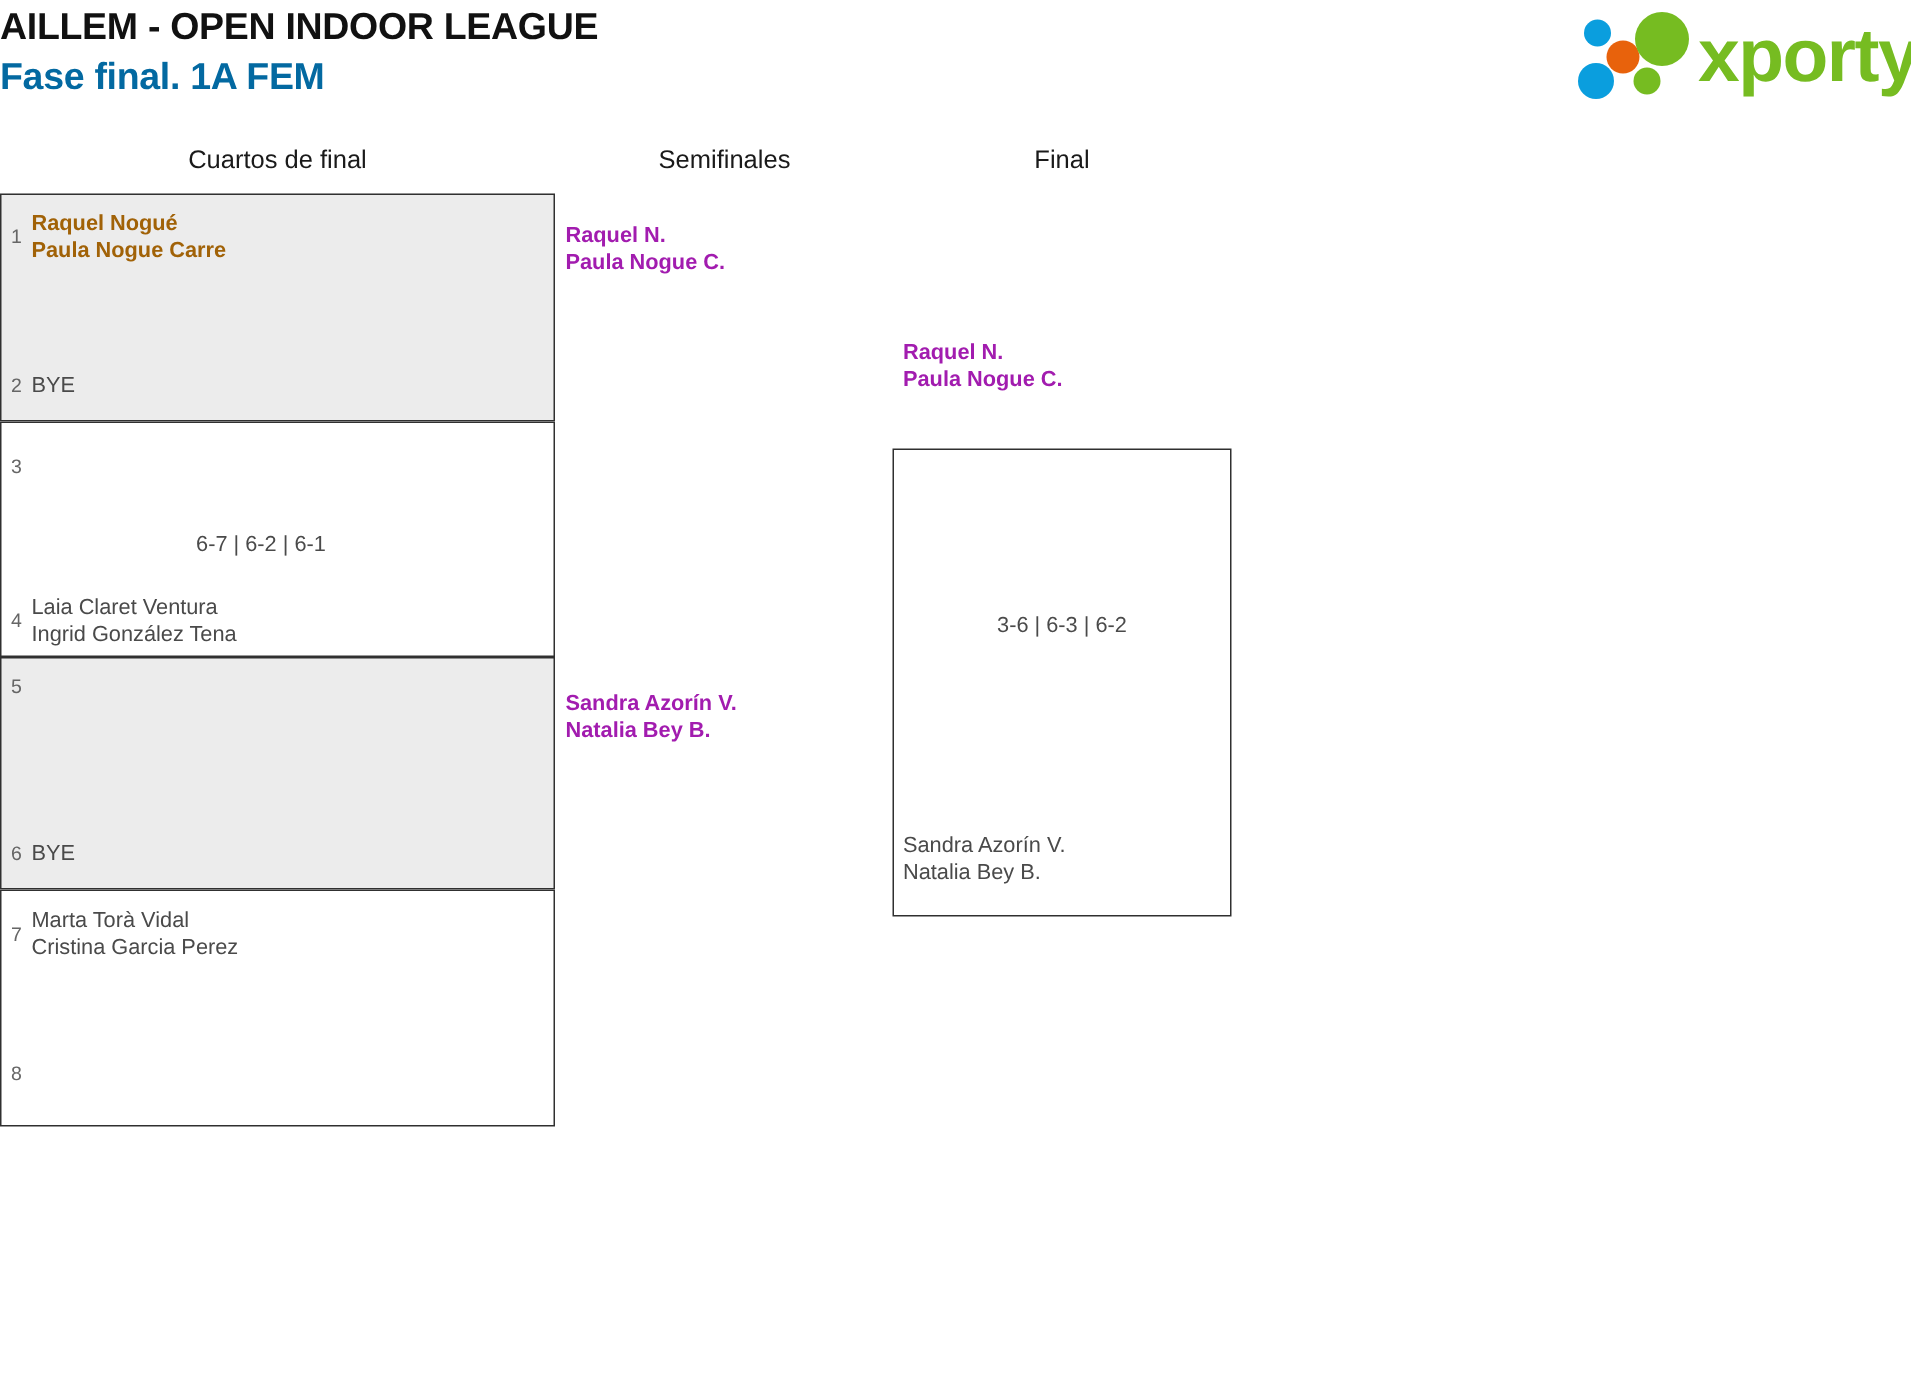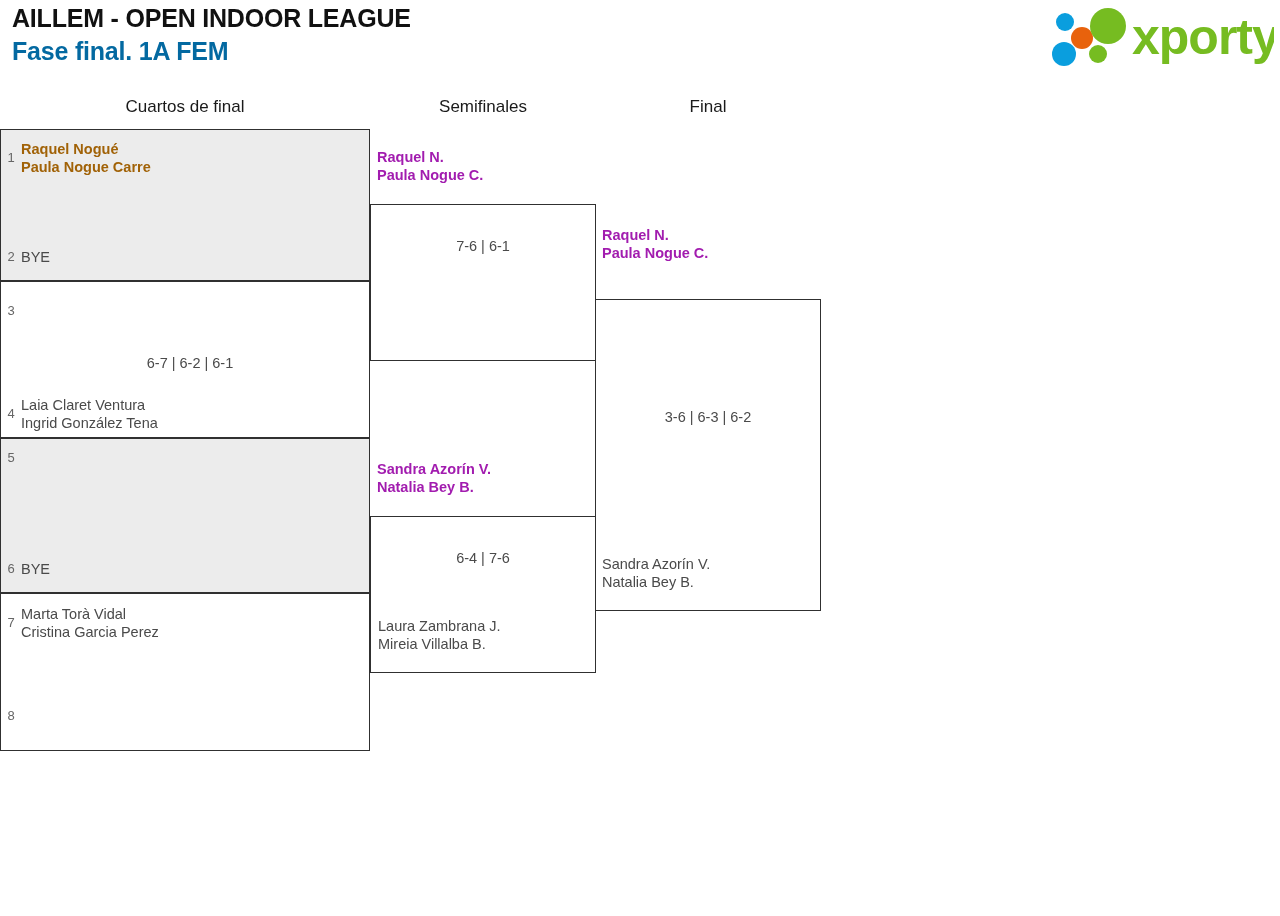--- a/index.html
+++ b/index.html
@@ -15,21 +15,20 @@
     color: #1a1a1a;
     overflow: hidden;
   }
 
   
   #header-title {
     position: absolute;
     left: 0px;
     top: 2px;
     width: 900px;
-    margin-left: 12px;
   }
   .title-line1 {
     font-size: 25px;
     font-weight: 700;
     line-height: 33px;
     color: #111111;
     letter-spacing: -0.2px;
     white-space: nowrap;
   }
   .title-line2 {
@@ -198,21 +197,21 @@
     </div>
   </div>
 
   <div class="match r1 plain" style="top:281px; height:157px;">
     <div class="competitor" style="top:20px; left:0px;">
       <span class="seed">3</span>
       <span class="names single">
         <span class="nm"></span>
       </span>
     </div>
-    <div class="score" style="top:72px; left:24px; width:330px;">6-7 | 6-2 | 6-1</div>
+    <div class="score" style="top:72px; left:8px; width:330px;">6-7 | 6-2 | 6-1</div>
     <div class="competitor" style="top:114px; left:0px;">
       <span class="seed">4</span>
       <span class="names">
         <span class="nm">Laia Claret Ventura</span>
         <span class="nm">Ingrid González Tena</span>
       </span>
     </div>
   </div>
 
   <div class="match r1 shaded" style="top:438px; height:155px;">
@@ -238,36 +237,26 @@
     <div class="competitor" style="top:113px; left:0px;">
       <span class="seed">8</span>
     </div>
   </div>
 
   <div class="adv-label winner" style="left:377px; top:148px;">
     <span class="nm">Raquel N.</span>
     <span class="nm">Paula Nogue C.</span>
   </div>
 
-  <div class="match r2 plain" style="top:204px; height:157px;">
-    <div class="score" style="top:32px; left:0px; width:224px;">7-6 | 6-1</div>
-  </div>
 
   <div class="adv-label winner" style="left:377px; top:460px;">
     <span class="nm">Sandra Azorín V.</span>
     <span class="nm">Natalia Bey B.</span>
   </div>
 
-  <div class="match r2 plain" style="top:516px; height:157px;">
-    <div class="score" style="top:32px; left:0px; width:224px;">6-4 | 7-6</div>
-    <div class="adv-label" style="left:7px; top:100px;">
-      <span class="nm">Laura Zambrana J.</span>
-      <span class="nm">Mireia Villalba B.</span>
-    </div>
-  </div>
 
   <div class="adv-label winner" style="left:602px; top:226px;">
     <span class="nm">Raquel N.</span>
     <span class="nm">Paula Nogue C.</span>
   </div>
 
   <div class="match r3 plain" style="top:283px; height:312px;">
     <div class="score" style="top:108px; left:0px; width:224px;">3-6 | 6-3 | 6-2</div>
     <div class="adv-label" style="left:6px; top:255px;">
       <span class="nm">Sandra Azorín V.</span>

